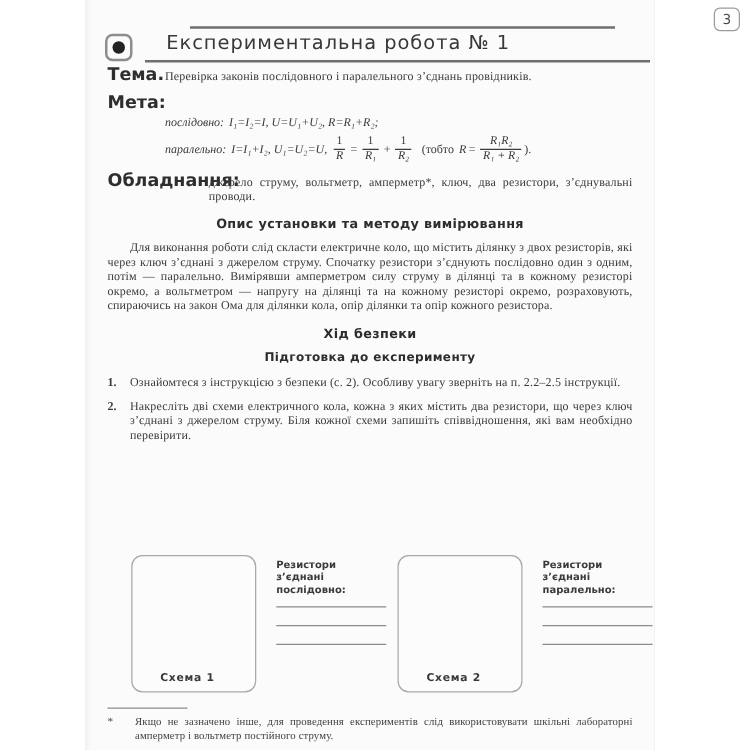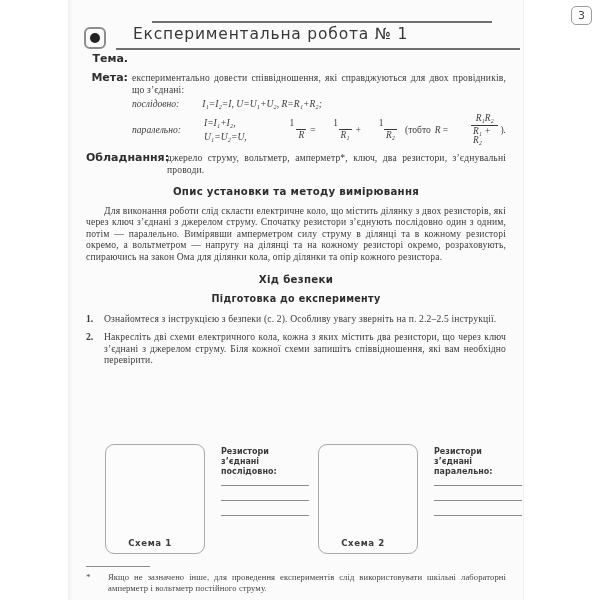--- a/index.html
+++ b/index.html
@@ -102,21 +102,21 @@
     width: 420px;
   }
   .lbl-row {
     display: flex;
     align-items: baseline;
     margin-bottom: 1px;
   }
   .lbl {
     font-family: "DejaVu Sans", "Liberation Sans", sans-serif;
     font-weight: bold;
-    font-size: 11px;
+    font-size: 14px;
     color: #2e2e2e;
     white-space: nowrap;
     flex: 0 0 auto;
     padding-right: 4px;
   }
   .lbl.w1 { width: 42px; text-align: right; }
   .lbl.w2 { width: 42px; text-align: right; }
   .lbl.w3 { width: 77px; text-align: left; }
   .para {
     font-size: 9.6px;
@@ -129,21 +129,21 @@
   .formula-line {
     margin-left: 46px;
     font-size: 9.6px;
     line-height: 14px;
     color: #3b3b3b;
     display: flex;
     align-items: center;
     flex-wrap: nowrap;
   }
   .it { font-style: italic; }
-  .mathi { font-style: italic; font-family: "Liberation Serif", serif; margin-left: 19px; }
+  .mathi { font-style: italic; font-family: "Liberation Serif", serif; }
 
   .frac {
     display: inline-flex;
     flex-direction: column;
     align-items: center;
     vertical-align: middle;
     margin: 0 2px;
     line-height: 1;
   }
   .frac .num { padding: 0 2px 1px 2px; font-size: 9.4px; }
@@ -284,25 +284,25 @@
   </div>
 
   <div class="work-title">Експериментальна робота № 1</div>
 
   <div class="page-badge">3</div>
 
   <div class="body">
 
     <div class="lbl-row">
       <div class="lbl w1">Тема.</div>
+      <div class="para" style="flex:1 1 auto;">Перевірка законів послідовного і паралельного з’єднань провідників.</div>
     </div>
 
     <div class="lbl-row" style="margin-top:6px;">
       <div class="lbl w2">Мета:</div>
-      <div class="para" style="flex:1 1 auto;">експериментально довести співвідношення, які справджуються для двох провідників, що з’єднані:</div>
     </div>
 
     <div class="formula-line" style="margin-top:2px;">
       <span class="it" style="margin-right:4px;">послідовно:</span>
       <span class="mathi">I₁=I₂=I, U=U₁+U₂, R=R₁+R₂;</span>
     </div>
 
     <div class="formula-line" style="margin-top:3px;">
       <span class="it" style="margin-right:4px;">паралельно:</span>
       <span class="mathi" style="margin-right:3px;">I=I₁+I₂, U₁=U₂=U,</span>

